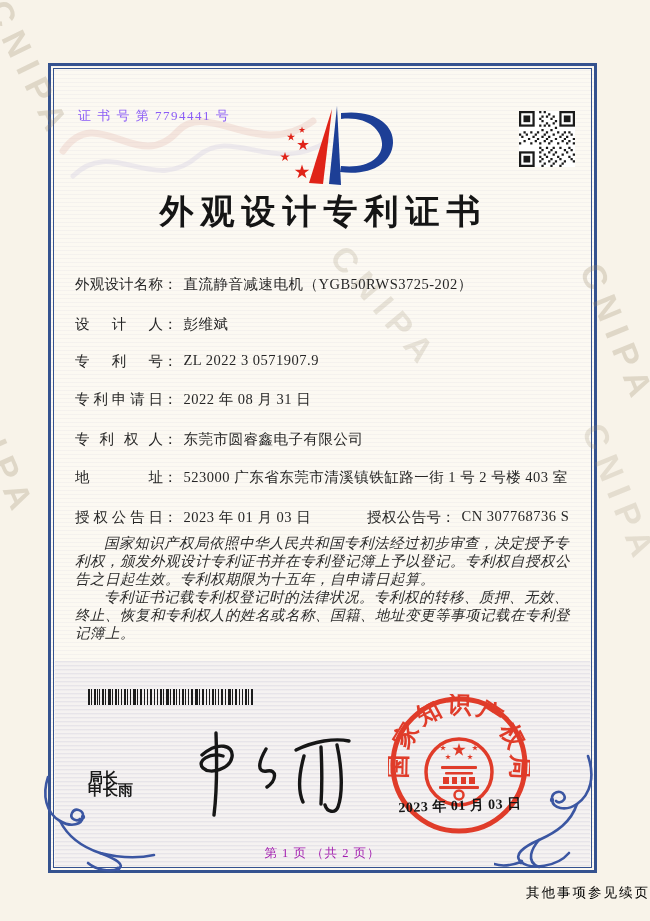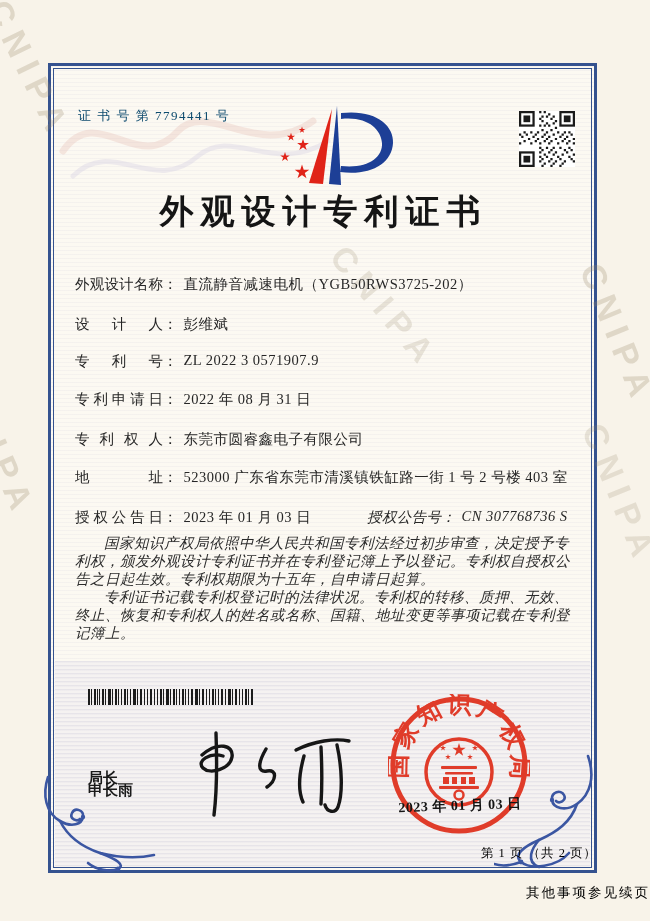--- a/index.html
+++ b/index.html
@@ -34,37 +34,37 @@
   .frame::after{ 
     content:""; position:absolute; left:4px; right:4px; bottom:4px; height:205px;
     background:
       repeating-linear-gradient(180deg, rgba(130,130,175,.12) 0 1px, rgba(0,0,0,0) 1px 4px),
       rgba(228,225,238,.30);
     pointer-events:none;
   }
   .content{position:absolute; inset:0; z-index:3;}
   
   .cert-no{
-    position:absolute; left:30px; top:44px; font-size:13px; letter-spacing:1.5px; color:#0c4a6e;
+    position:absolute; left:30px; top:44px; font-size:13px; letter-spacing:1.5px; color:#8b5cf6;
   }
   .logo{position:absolute; left:224px; top:41px;}
   .qr{position:absolute; left:471px; top:48px;}
   .title{
     position:absolute; left:0; top:125px; width:100%; margin:1px; text-align:center;
     font-size:34px; font-weight:700; letter-spacing:7px; color:#151515;
   }
   
   .frow{position:absolute; left:27px; width:505px; font-size:14.5px; color:#262626; white-space:nowrap;}
   .flabel{
     display:inline-block; width:88px; text-align:justify; text-align-last:justify;
     vertical-align:top;
   }
   .fcolon{display:inline-block; vertical-align:top;}
   .fvalue{margin-left:6px; letter-spacing:.5px;}
-  .fgroup2{position:absolute; left:292px; top:0;font-style:italic;}
+  .fgroup2{position:absolute; left:292px; top:0;}
   .fgroup2 .flabel{width:74px;}
   
   .paras{position:absolute; left:27px; top:471px; width:499px;}
   .paras p{
     margin:0; text-indent:2em; font-size:14.5px; line-height:18px; color:#2b2b2b;
     font-style:italic; letter-spacing:.5px;
   }
   
   .barcode{position:absolute; left:40px; top:626px;}
   .director-title{
@@ -78,22 +78,22 @@
     margin-top:8px;
   }
   .signature{position:absolute; left:130px; top:660px;}
   .seal{position:absolute; left:340px; top:631px; opacity:.93;}
   .seal-date{
     position:absolute; left:342px; top:734px; width:140px; text-align:center;
     font-size:14px; font-weight:700; color:#141414; letter-spacing:.5px;
     transform:rotate(-2deg); white-space:nowrap;
   }
   .page-footer{
-    position:absolute; left:0; top:782px; width:100%; text-align:right;
-    font-size:12.5px; color:#000000; letter-spacing:1px;
+    position:absolute; left:0; top:782px; width:100%; text-align:center;
+    font-size:12.5px; color:#a21caf; letter-spacing:1px;
   }
   .continuation{
     position:absolute; left:0; top:884px; width:100%; text-align:right;
     font-size:13.5px; color:#000000; letter-spacing:2px; z-index:3;
   }
   .orn-bl{position:absolute; left:-8px; top:712px;}
   .orn-br{position:absolute; left:446px; top:691px;}
   .squiggle{position:absolute; left:10px; top:18px; opacity:.28;}
 </style>
 </head>

